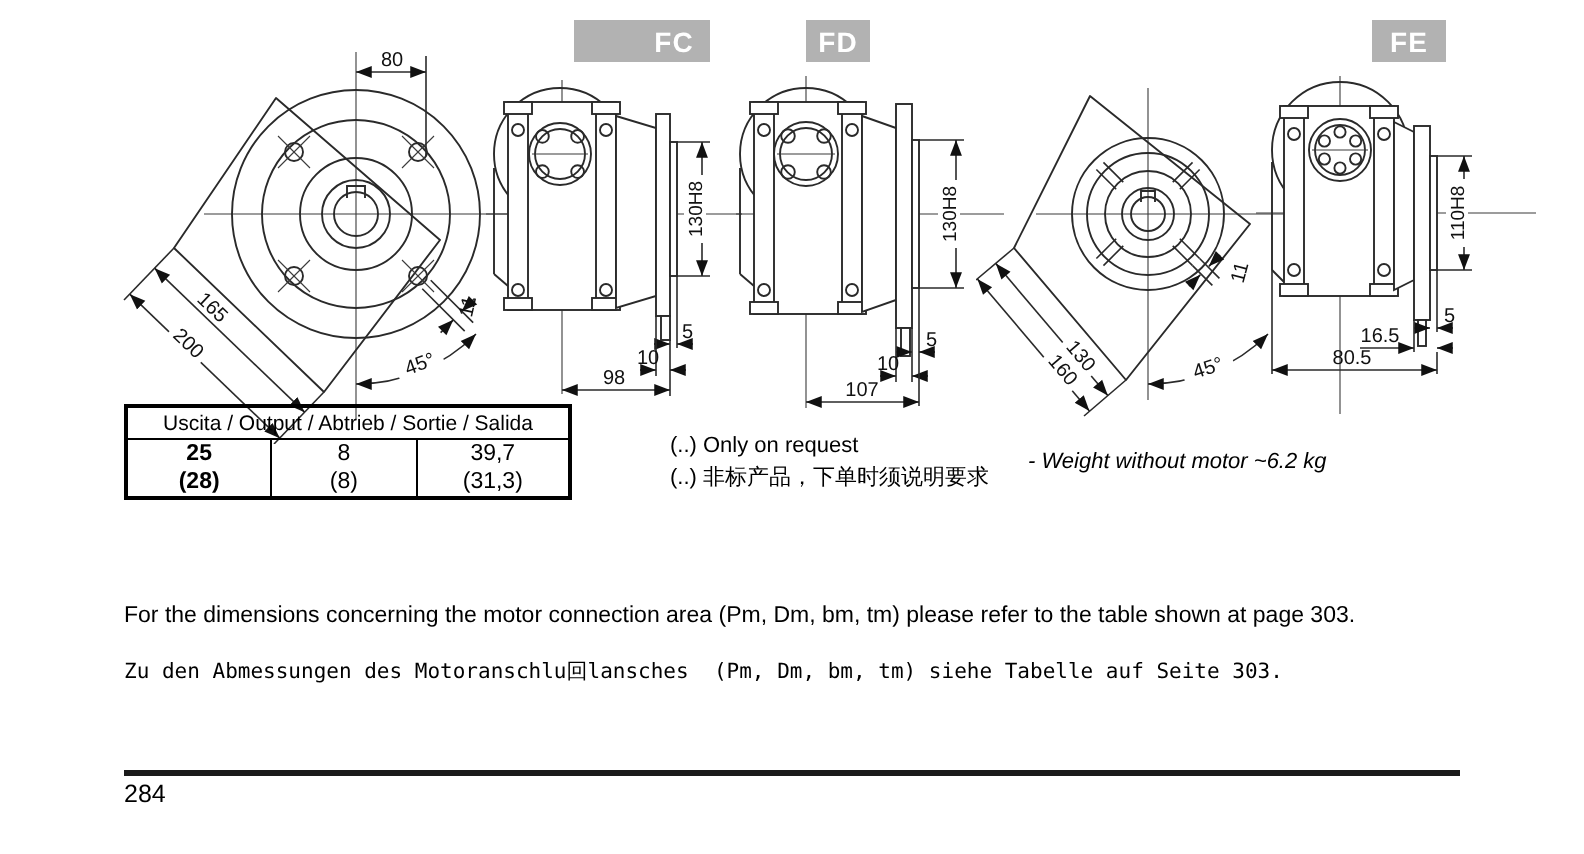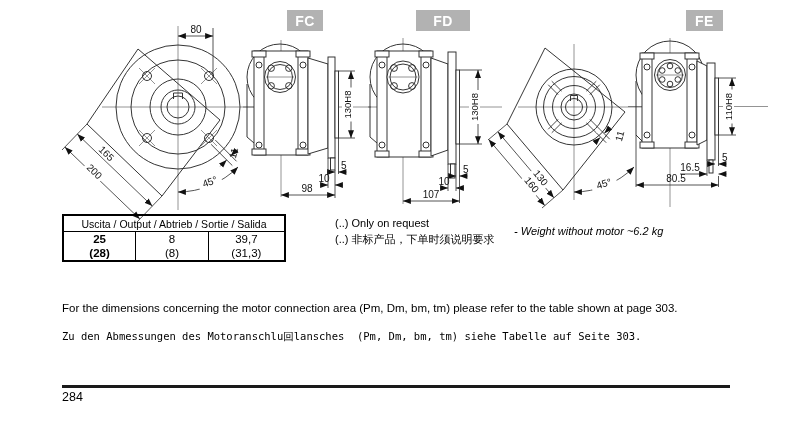--- a/index.html
+++ b/index.html
@@ -9,41 +9,41 @@
          font-weight:bold;font-size:14px;display:flex;align-items:center;justify-content:center;
          letter-spacing:.5px;}
   .drw{position:absolute;}
   .dl{stroke:#2a2a2a;stroke-width:.95;fill:none;}
   .cl{stroke:#3a3a3a;stroke-width:.55;fill:none;}
   .dim{stroke:#2a2a2a;stroke-width:.8;fill:none;}
   .wf{fill:#fff;stroke:#2a2a2a;stroke-width:.95;}
   .lbg{fill:#fff;stroke:none;}
   text.dt{font:10px "Liberation Sans",sans-serif;fill:#111;}
   text.dtr{font:9.5px "Liberation Sans",sans-serif;fill:#111;}
-  table.spec{position:absolute;left:62px;top:214px;width:224px;border-collapse:collapse;
+  table.spec{position:absolute;left:62px;top:202px;width:224px;border-collapse:collapse;
              border:2px solid #000;text-align:center;table-layout:fixed;}
   table.spec td,table.spec th{border-left:1px solid #000;border-right:1px solid #000;padding:0;}
   .t-title{border-bottom:1px solid #000;font-size:10.5px;height:15px;font-weight:normal;}
   tr.hdr th{font-size:13px;height:19px;border-bottom:1px solid #000;}
   tr.datarow td{height:14px;font-size:11.5px;}
   tr.datarow td.c1{font-weight:bold;}
   .note{position:absolute;font-size:11px;line-height:15.5px;}
   .pre{white-space:pre;}
   .footer{position:absolute;left:62px;top:301px;font-size:11.5px;line-height:15px;}
   .footer .de{font-family:"DejaVu Sans Mono",monospace;font-size:10.5px;margin-top:13px;}
   .rule{position:absolute;left:62px;top:385px;width:668px;height:3px;background:#1a1a1a;}
   .pagenum{position:absolute;left:62px;top:390px;font-size:12.5px;}
 </style>
 </head>
 <body>
 
 <div class="page">
 
-  <div class="badge" style="left:287px;width:36px;">FC</div>
-  <div class="badge" style="left:416px;width:54px;">FD</div>
+  <div class="badge" style="left:287px;width:36px;padding-left:32px;">FC</div>
+  <div class="badge" style="left:403px;width:32px;">FD</div>
   <div class="badge" style="left:686px;width:37px;">FE</div>
 
   <svg class="drw" style="left:60px;top:20px;" width="195" height="202" viewBox="0 0 195 202">
     <defs>
       <marker id="mA" viewBox="0 0 10 8" refX="9" refY="4" markerWidth="9" markerHeight="7" orient="auto-start-reverse" markerUnits="userSpaceOnUse">
         <path d="M0,0.6 L9,4 L0,7.4 Z" fill="#111"></path>
       </marker>
     </defs>
     <line class="cl" x1="118" y1="6" x2="118" y2="190"></line>
     <line class="cl" x1="42" y1="87" x2="194" y2="87"></line>

